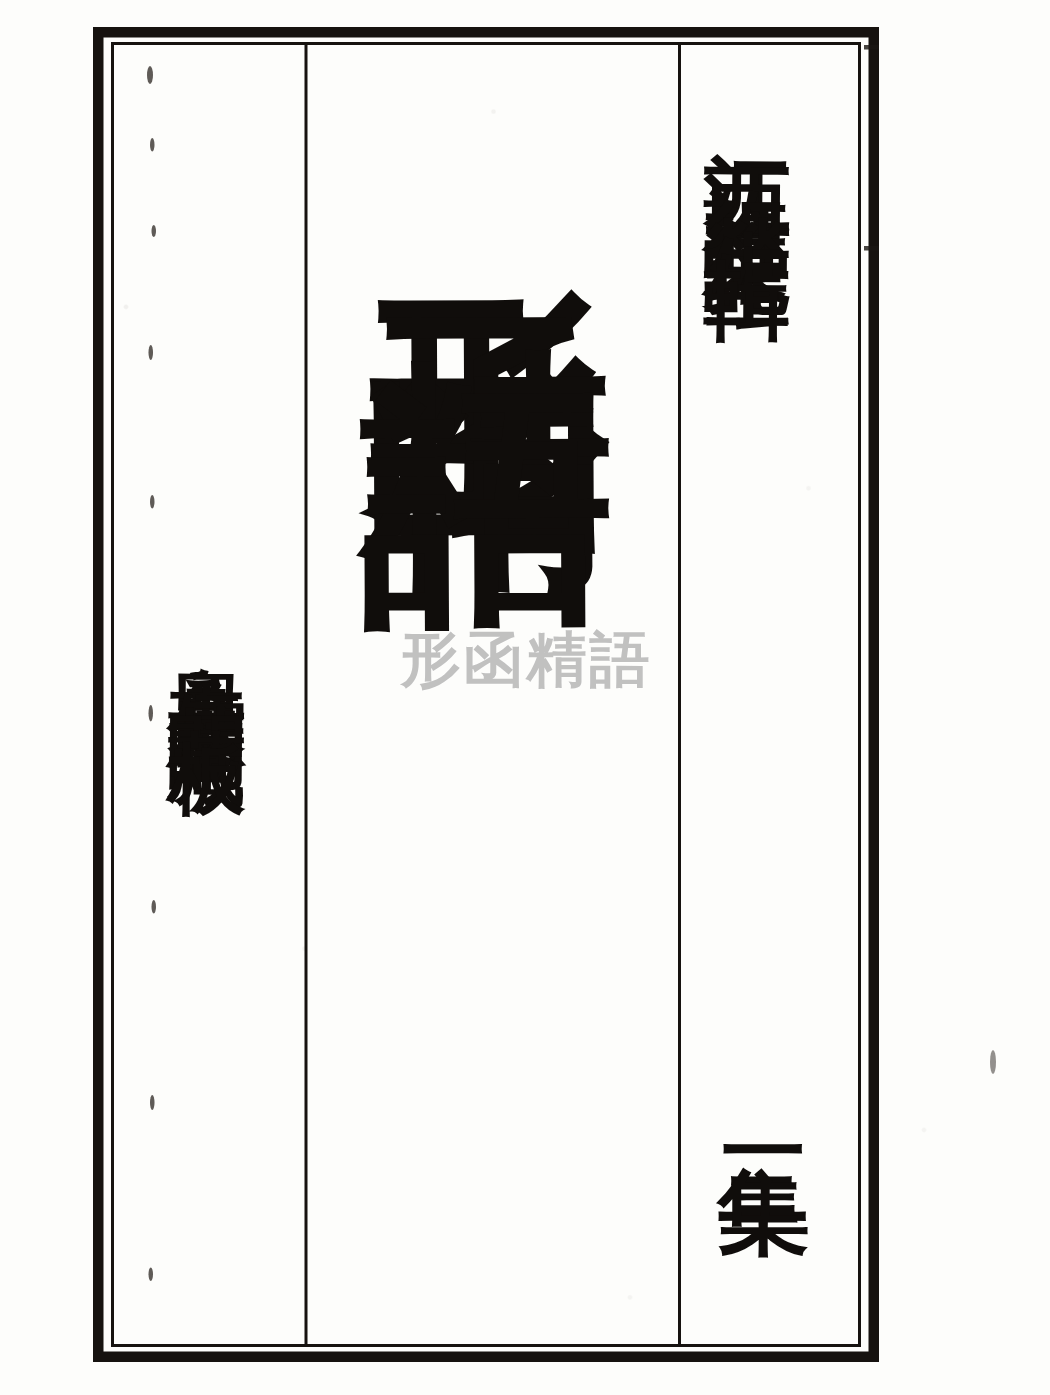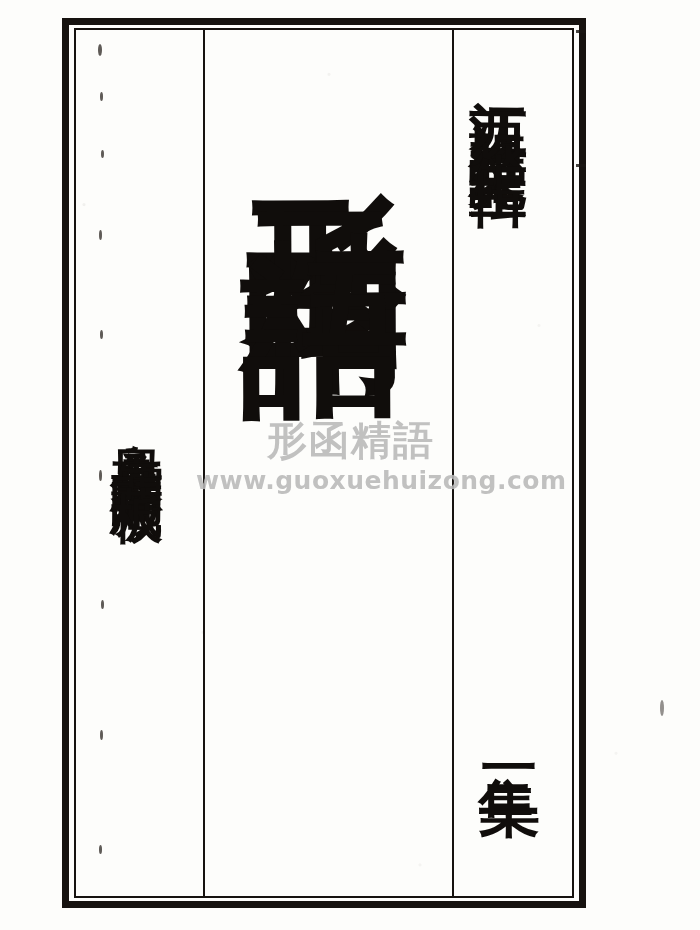--- a/index.html
+++ b/index.html
@@ -176,21 +176,20 @@
   <div class="vcol" id="col-compiler">江西許得榮先生輯</div>
 
   <div class="vcol" id="col-series">三集</div>
 
   <div class="vcol" id="col-title">形函精語</div>
 
   <div class="vcol" id="col-publisher">粵東儒林閣藏板</div>
 
   <div id="watermark">
     <div id="watermark-title">形函精語</div>
-    <div id="watermark-url">www.guoxuehuizong.com</div>
   </div>
 
   <div class="blot" style="left:98px; top:44px; width:4px; height:12px;"></div>
   <div class="blot" style="left:100px; top:92px; width:3px; height:9px;"></div>
   <div class="blot" style="left:101px; top:150px; width:3px; height:8px;"></div>
   <div class="blot" style="left:99px; top:230px; width:3px; height:10px;"></div>
   <div class="blot" style="left:100px; top:330px; width:3px; height:9px;"></div>
   <div class="blot" style="left:99px; top:470px; width:3px; height:11px;"></div>
   <div class="blot" style="left:101px; top:600px; width:3px; height:9px;"></div>
   <div class="blot" style="left:100px; top:730px; width:3px; height:10px;"></div>

